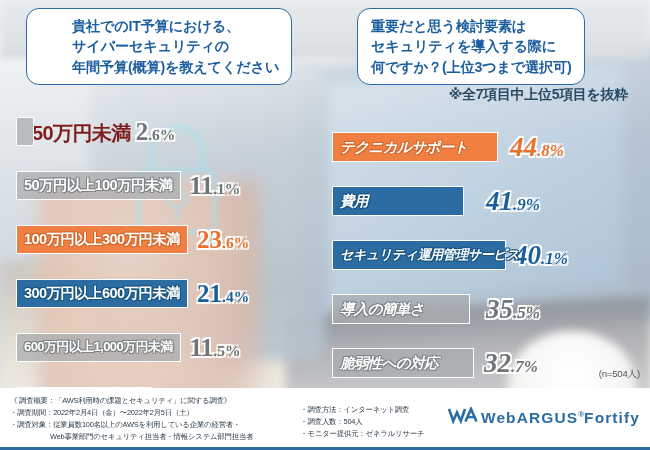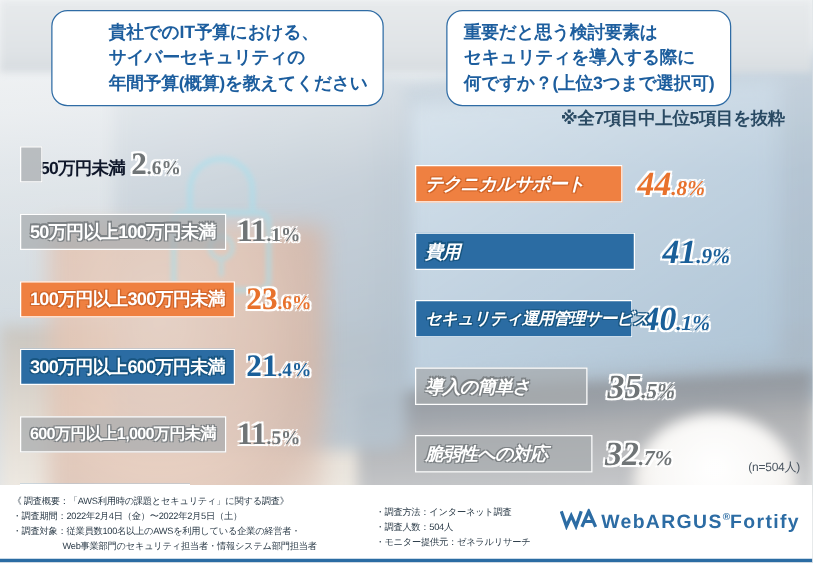--- a/index.html
+++ b/index.html
@@ -91,21 +91,21 @@
     border:1.6px solid #2f6ca5;
     border-radius:13px;
     padding:7px 12px 7px 13px;
     color:#1d5e9e;
     font-weight:bold;
     font-size:14.2px;
     line-height:1.43;
     letter-spacing:-0.2px;
     white-space:nowrap;
   }
-  .bubble.left{ left:41px; top:0;padding-left:45px; }
+  .bubble.left{ left:26px; top:0;padding-left:45px; }
   .bubble.right{ left:357px; top:0; }
   .bubble .ln{ display:block; }
 
   .note{
     position:absolute;
     top:86px; left:345px; width:283px;
     text-align:right;
     font-size:14px;
     color:#2a4a63;
     font-weight:bold;
@@ -249,21 +249,21 @@
       <span class="ln">何ですか？(上位3つまで選択可)</span>
     </div>
   </div>
   <div class="note">※全7項目中上位5項目を抜粋</div>
 
   <div class="col left">
 
     <div class="row">
       <div class="bar gray" style="width:18px;padding:0;"></div>
       <div class="pct gray" style="margin-left:-2px;display:flex;align-items:baseline;gap:5px;">
-        <span style="font-family:'Liberation Sans',sans-serif;font-size:14px;color:#0f172a;text-shadow:none;letter-spacing:-.6px;">50万円未満</span>
+        <span style="font-family:'Liberation Sans',sans-serif;font-size:20px;color:#7f1d1d;text-shadow:none;letter-spacing:-.6px;">50万円未満</span>
         <span><span class="big">2</span><span class="dec">.6%</span></span>
       </div>
     </div>
 
     <div class="row">
       <div class="bar gray">
         <span class="lbl">50万円以上100万円未満</span>
       </div>
       <div class="pct gray"><span class="big">11</span><span class="dec">.1%</span></div>
     </div>
@@ -301,21 +301,21 @@
   <div class="col right">
 
     <div class="row">
       <div class="bar orange" style="width:166px;">
         <span class="lbl">テクニカルサポート</span>
       </div>
       <div class="pct orange" style="margin-left:12px;text-align:center;"><span class="big">44</span><span class="dec">.8%</span></div>
     </div>
 
     <div class="row">
-      <div class="bar blue" style="width:176px;">
+      <div class="bar blue" style="width:132px;">
         <span class="lbl">費用</span>
       </div>
       <div class="pct blue" style="margin-left:22px;"><span class="big">41</span><span class="dec">.9%</span></div>
     </div>
 
     <div class="row">
       <div class="bar blue" style="width:174px;">
         <span class="lbl" style="font-size:13.2px;">セキュリティ運用管理サービス</span>
       </div>
       <div class="pct blue" style="margin-left:8px;"><span class="big">40</span><span class="dec">.1%</span></div>

